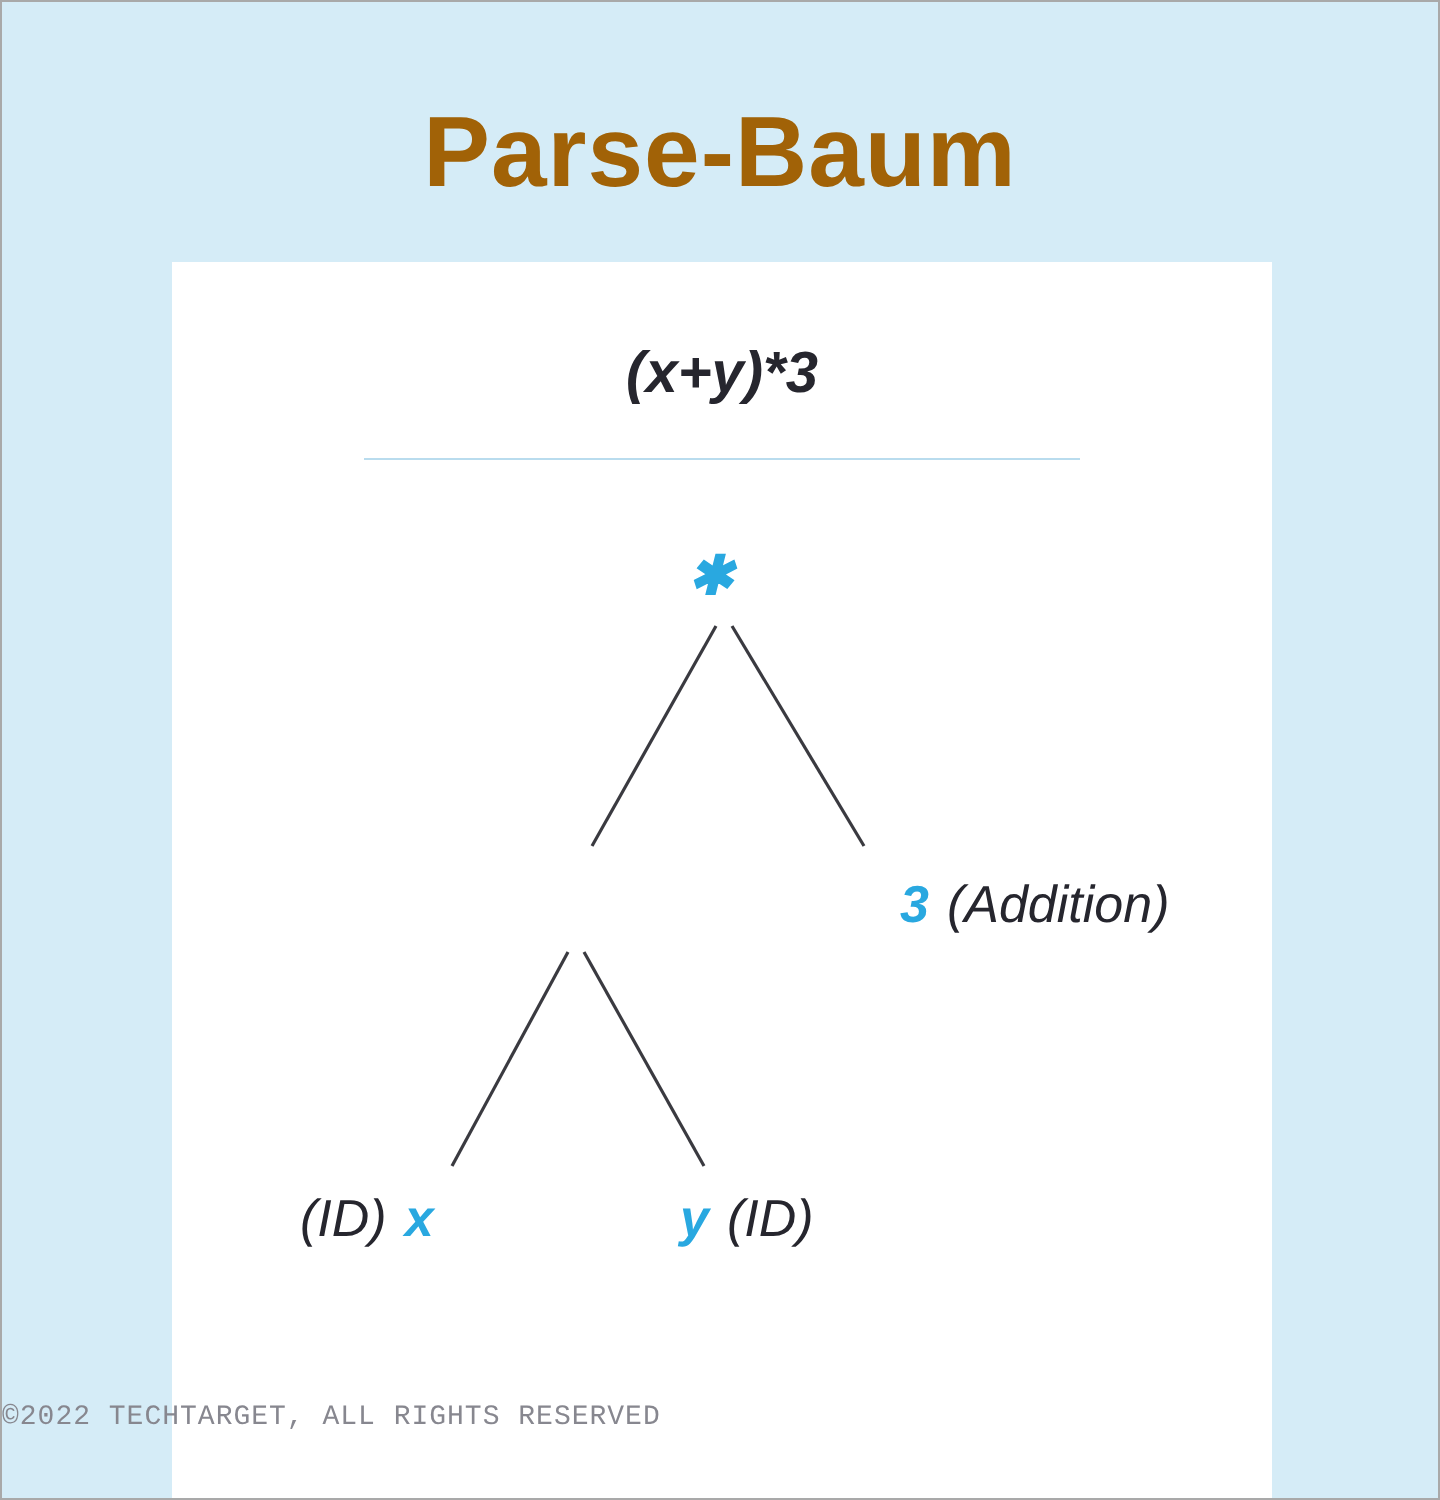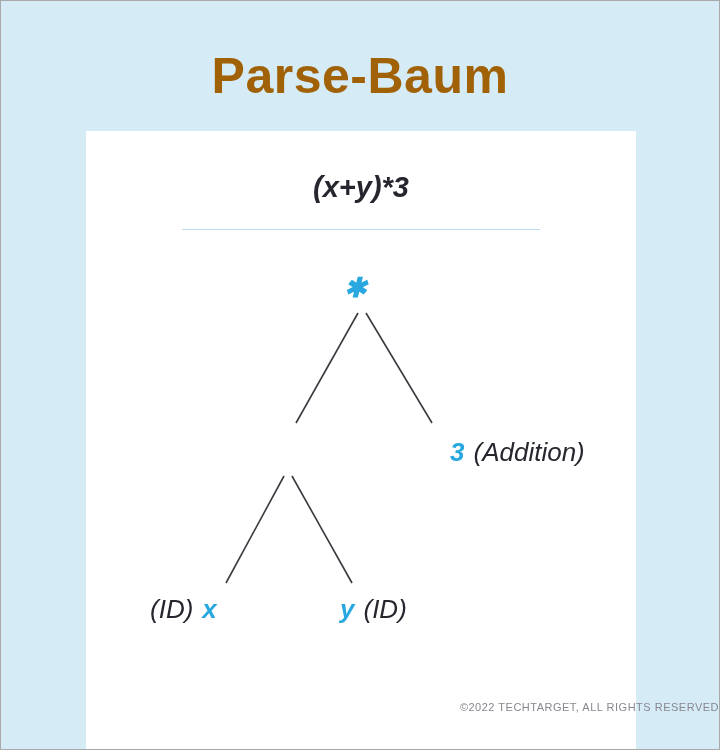--- a/index.html
+++ b/index.html
@@ -87,24 +87,25 @@
   .node-root   { left: 258px; top: 140px; }
   .node-add    { left: 78px;  top: 303px; }
   .node-ganz   { left: 364px; top: 306px; }
   .node-leafx  { left: 64px;  top: 463px; }
   .node-leafy  { left: 254px; top: 463px; }
   .footer {
     position: absolute;
     top: 700px;
     left: 0;
     width: 100%;
-    text-align: right;
-    font-size: 11px;
+    text-align: left;
+    font-size: 14px;
     letter-spacing: 0.5px;
     color: #87878f;
+    font-family: Liberation Mono, monospace;
   }
 </style>
 </head>
 <body>
 
 <div class="page">
 
   <h1 class="title">Parse-Baum</h1>
 
   <div class="card">

